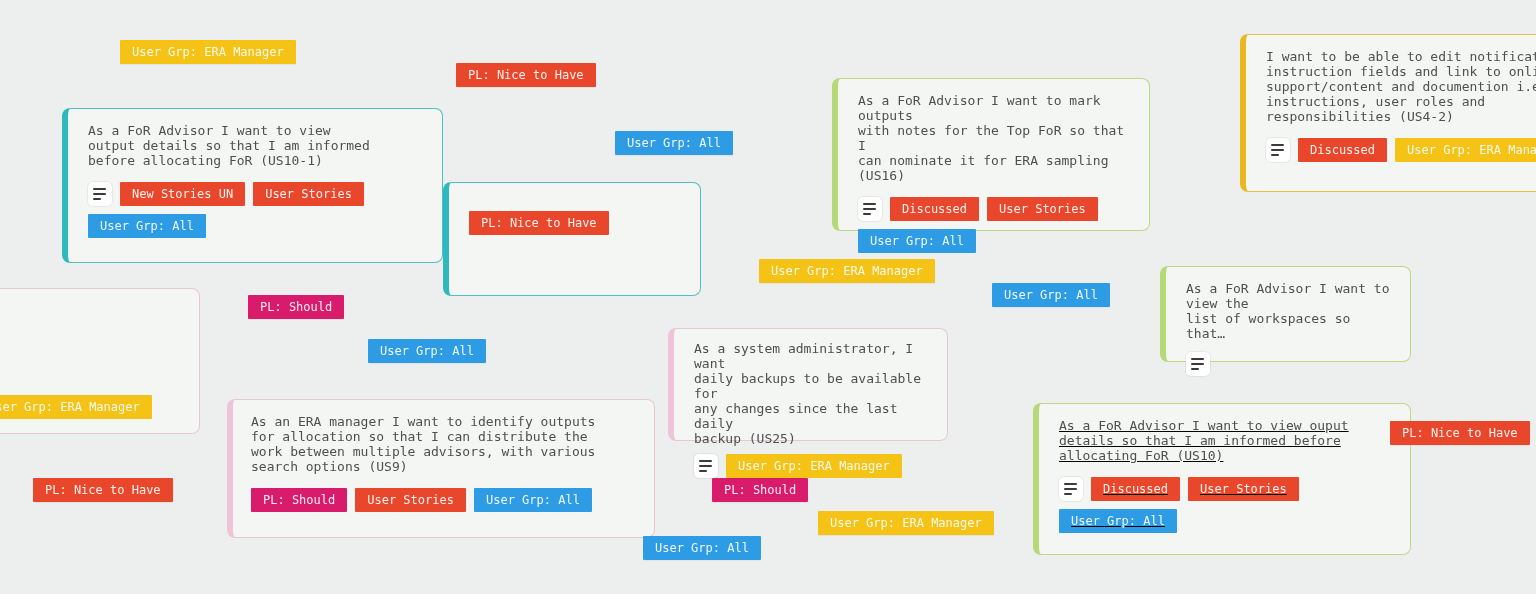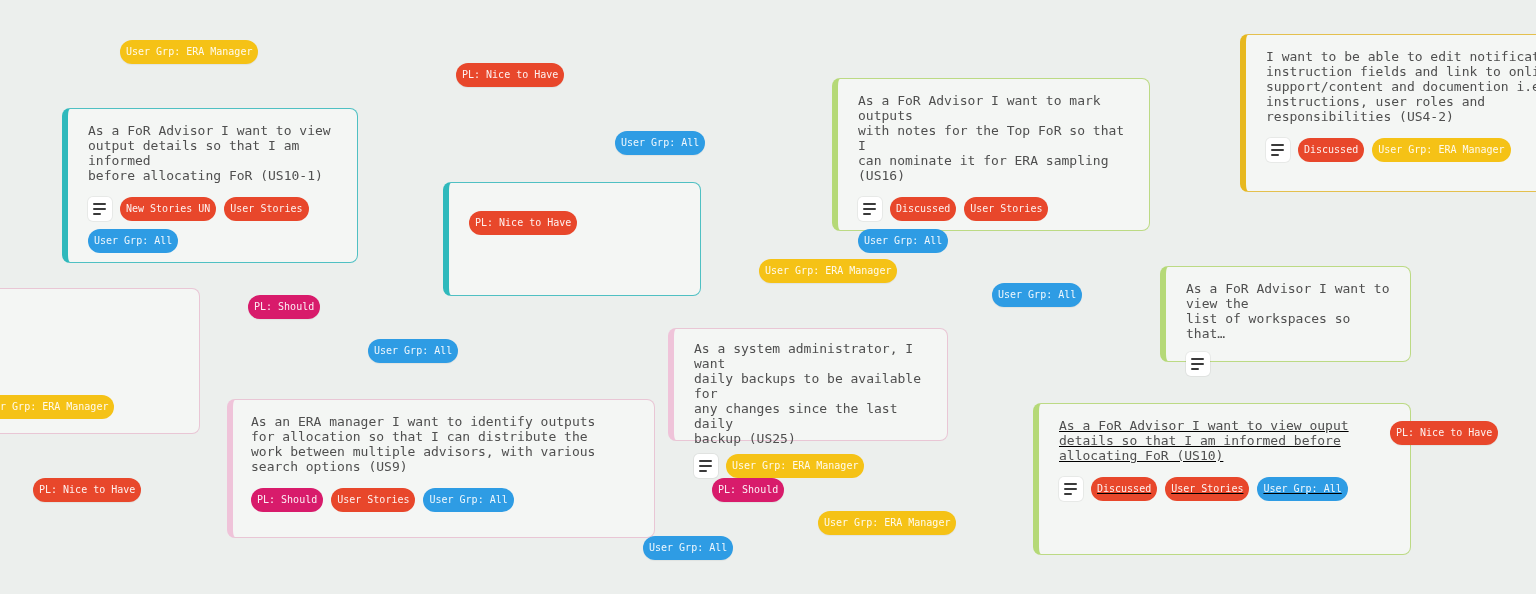--- a/index.html
+++ b/index.html
@@ -35,23 +35,23 @@
     display:flex;
     flex-wrap:wrap;
     align-items:center;
     gap:8px;
     margin-top:14px;
   }
   .tag{
     display:inline-block;
     height:24px;
     line-height:24px;
-    padding:0 6px;
-    border-radius:12px;
-    font-size:10px;
+    padding:0 12px;
+    border-radius:1px;
+    font-size:12px;
     color:rgba(255,255,255,0.92);
     white-space:nowrap;
   }
   .tag-red{background:#e8472b;}
   .tag-blue{background:#2e9ce4;}
   .tag-yellow{background:#f5c216;}
   .tag-magenta{background:#d81b6b;}
   .loose{position:absolute;box-shadow:0 1px 1px rgba(0,0,0,0.05);}
   .hicon{
     display:inline-flex;
@@ -72,21 +72,21 @@
   .hicon i:nth-child(3){width:8px;}
   
   #card-us21 .card-text{position:absolute;left:130px;top:13px;}
   #card-us21 .us21-tag{position:absolute;left:95px;top:106px;}
 </style>
 </head>
 <body>
 
 <div id="canvas">
 
-  <div class="card card-teal" style="left:62px;top:108px;width:296px;height:155px;">
+  <div class="card card-teal" style="left:62px;top:108px;width:381px;height:155px;">
     <div class="card-text">As a FoR Advisor I want to view
 output details so that I am informed
 before allocating FoR (US10-1)</div>
     <div class="tags">
       <span class="hicon">
           <i></i>
           <i></i>
           <i></i>
         </span>
       <span class="tag tag-red">New Stories UN</span>

